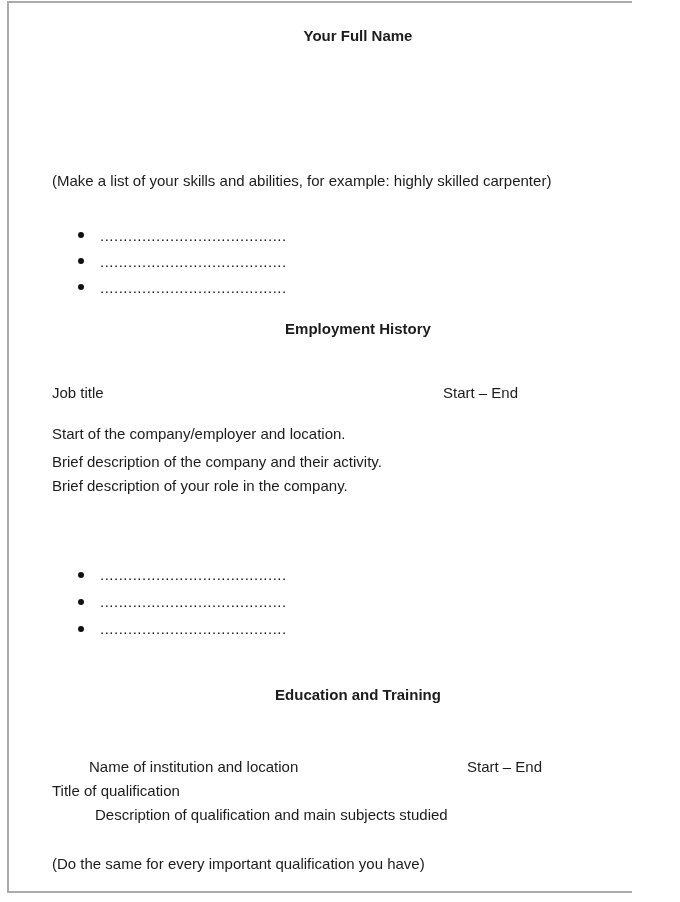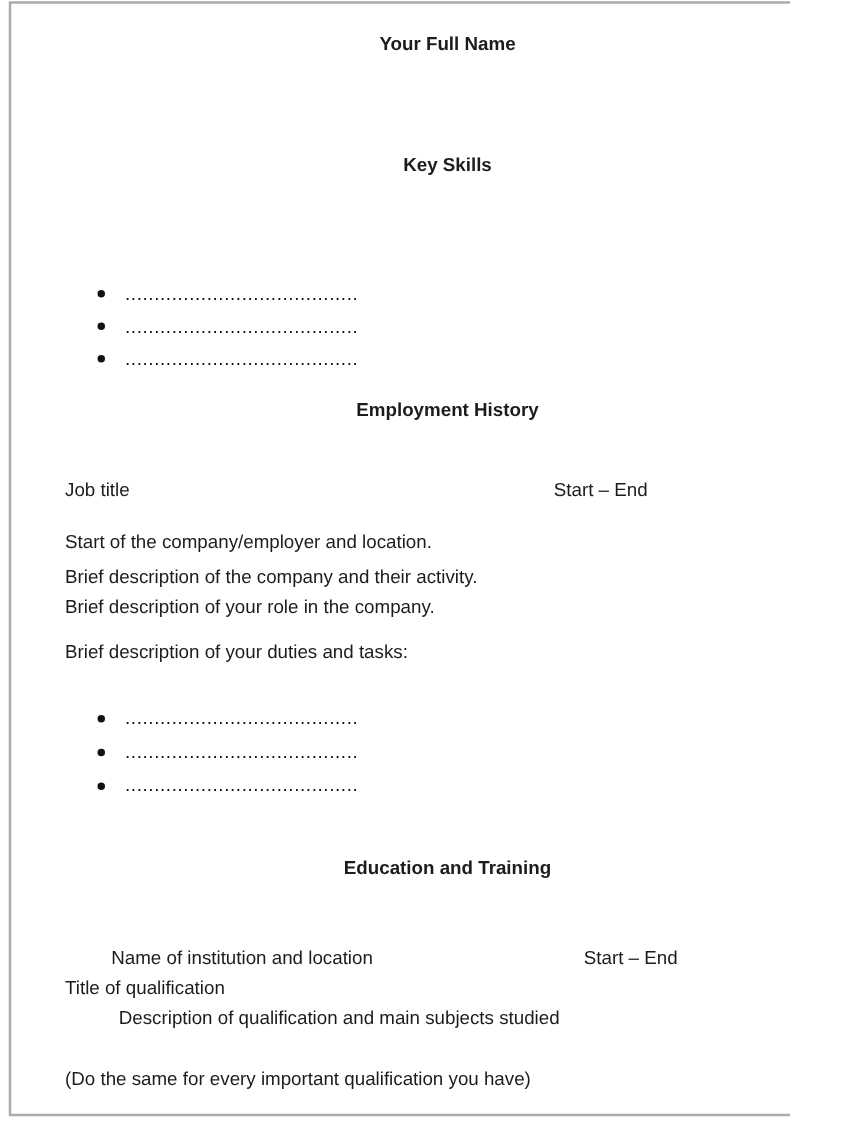--- a/index.html
+++ b/index.html
@@ -82,21 +82,21 @@
 </style>
 </head>
 <body>
 
 <div class="canvas">
 
   <div class="page-border"></div>
 
   <div class="line heading" style="top:28px;">Your Full Name</div>
 
-  <div class="heading" style="top:125px;">Key Skills</div>
+  <div class="line" style="left:52px; top:173px;">(Make a list of your skills and abilities, for example: highly skilled carpenter)</div>
 
   <div class="bullets" style="top:222px;">
     <div class="bullet-row">
       <span class="dot"></span>
       <span class="dots">........................................</span>
     </div>
     <div class="bullet-row">
       <span class="dot"></span>
       <span class="dots">........................................</span>
     </div>
@@ -109,21 +109,20 @@
   <div class="heading" style="top:321px;">Employment History</div>
 
   <div class="row" style="top:385px;">
     <span>Job title</span>
     <span class="date date-emp">Start – End</span>
   </div>
 
   <div class="line" style="left:52px; top:426px;">Start of the company/employer and location.</div>
   <div class="line" style="left:52px; top:454px;">Brief description of the company and their activity.</div>
   <div class="line" style="left:52px; top:478px;">Brief description of your role in the company.</div>
-  <div class="line" style="left:52px; top:514px;">Brief description of your duties and tasks:</div>
 
   <div class="bullets bullets-2" style="top:561px;">
     <div class="bullet-row">
       <span class="dot"></span>
       <span class="dots">........................................</span>
     </div>
     <div class="bullet-row">
       <span class="dot"></span>
       <span class="dots">........................................</span>
     </div>

